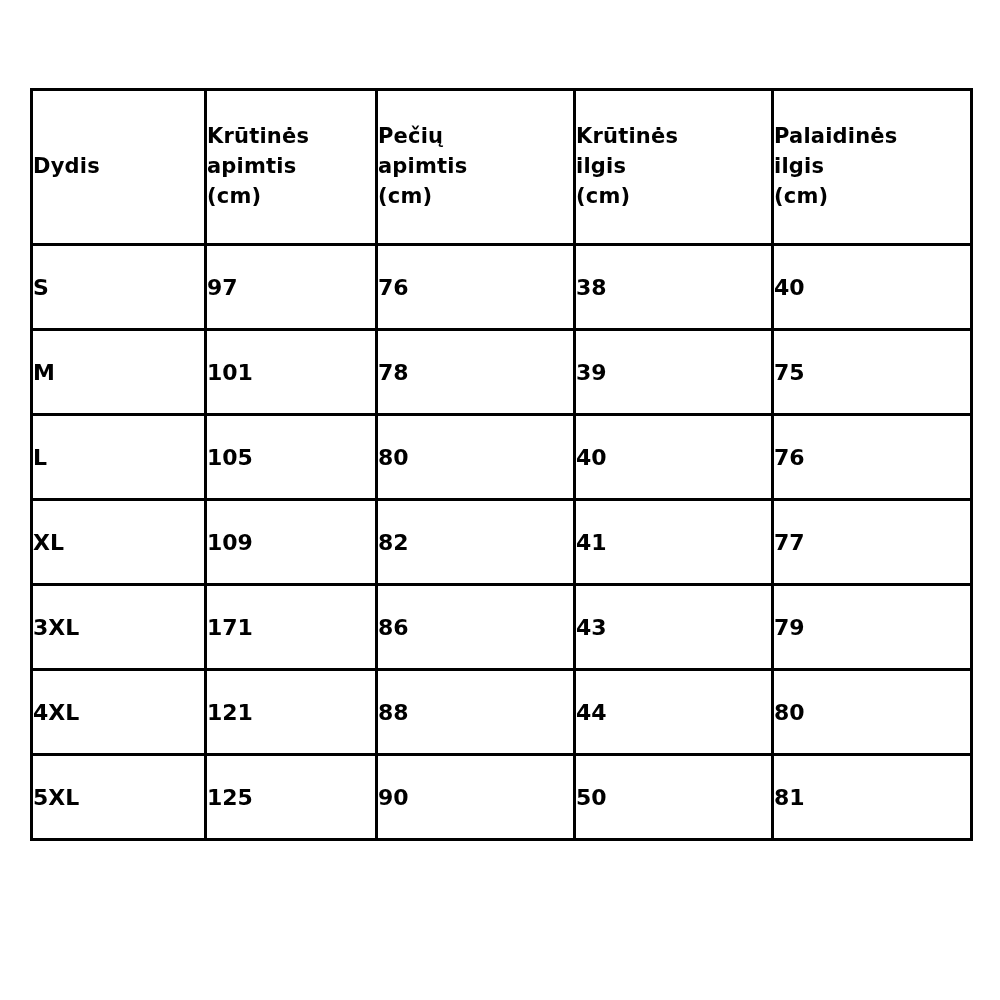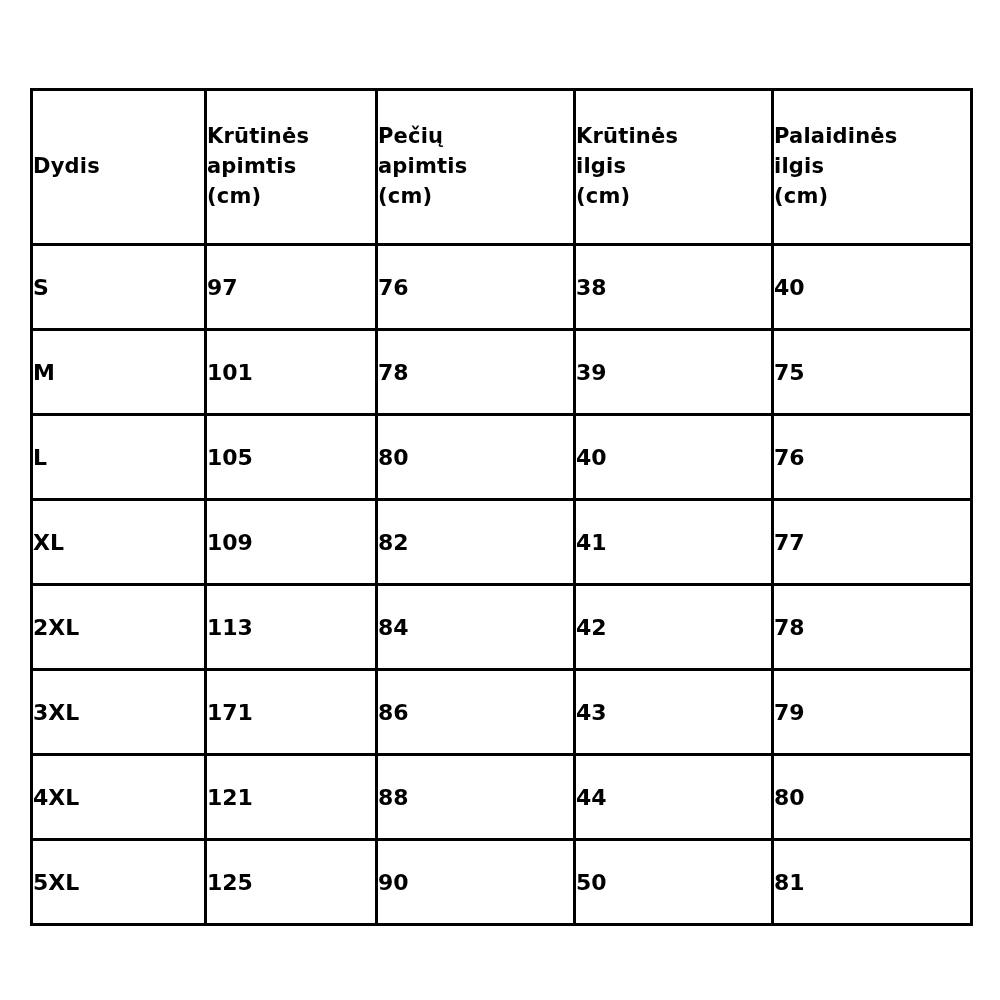--- a/index.html
+++ b/index.html
@@ -122,27 +122,20 @@
           <td>76</td>
         </tr>
         <tr>
           <td>XL</td>
           <td>109</td>
           <td>82</td>
           <td>41</td>
           <td>77</td>
         </tr>
         <tr>
-          <td>2XL</td>
-          <td>113</td>
-          <td>84</td>
-          <td>42</td>
-          <td>78</td>
-        </tr>
-        <tr>
           <td>3XL</td>
           <td>171</td>
           <td>86</td>
           <td>43</td>
           <td>79</td>
         </tr>
         <tr>
           <td>4XL</td>
           <td>121</td>
           <td>88</td>

